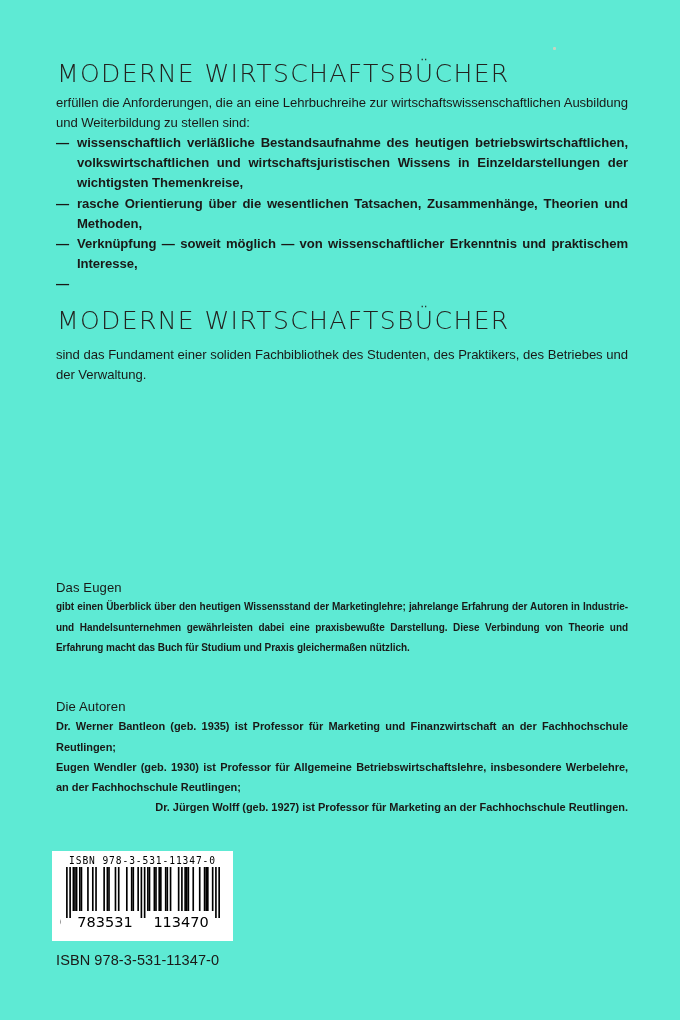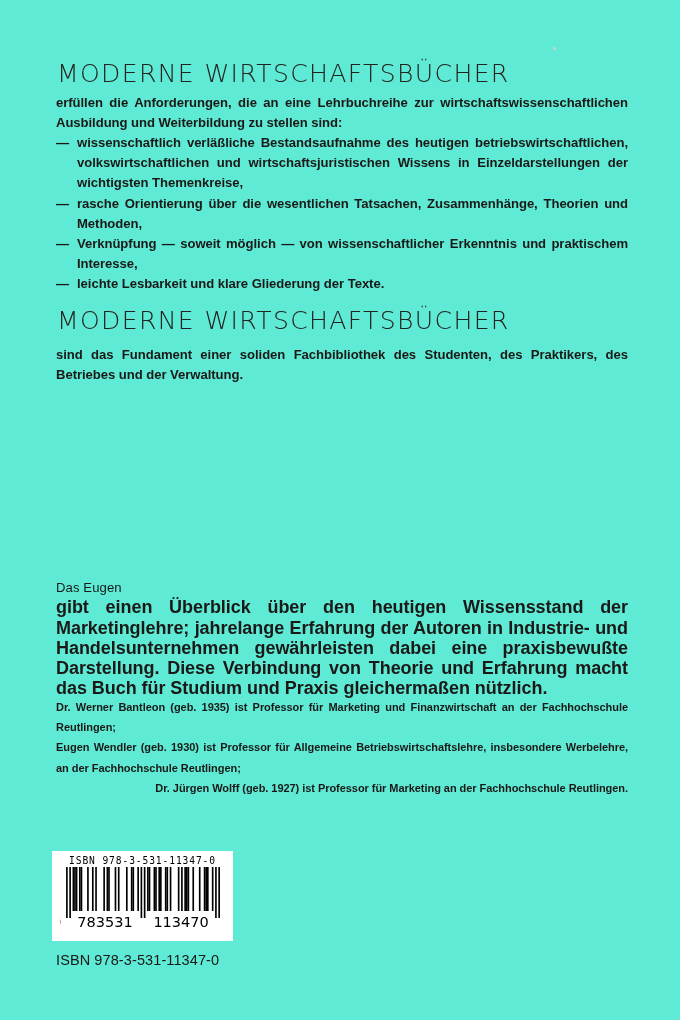--- a/index.html
+++ b/index.html
@@ -50,21 +50,21 @@
     transform-origin: left center;
   }
   #heading-1 { top: 58px; }
   #heading-2 { top: 305px; }
 
   .body-block {
     position: absolute;
     left: 56px;
     width: 572px;
     font-family: "Liberation Sans", sans-serif;
-    font-weight: bold;
+    font-weight: normal;
     font-size: 13.1px;
     line-height: 20.2px;
     text-align: justify;
     color: #1a1917;
     letter-spacing: -0.05px;
   }
 
   .body-block p { margin: 0; }
 
   #intro-block { top: 93px; }
@@ -112,21 +112,21 @@
     font-weight: normal;
     font-size: 13.1px;
     line-height: 19.4px;
     letter-spacing: 0.1px;
     color: #1a1917;
     margin: 0 0 0 0;
   }
 
   .section-body {
     font-weight: bold;
-    font-size: 18px;
+    font-size: 10px;
     line-height: 20.2px;
     text-align: justify;
     letter-spacing: -0.05px;
     margin: 0;
   }
 
   .author-entry {
     font-weight: bold;
     font-size: 11px;
     line-height: 20.2px;
@@ -201,36 +201,36 @@
     <li>
       <span class="dash">—</span>
       <span>rasche Orientierung über die wesentlichen Tatsachen, Zusammenhänge, Theorien und Methoden,</span>
     </li>
     <li>
       <span class="dash">—</span>
       <span>Verknüpfung — soweit möglich — von wissenschaftlicher Erkenntnis und praktischem Interesse,</span>
     </li>
     <li class="short">
       <span class="dash">—</span>
-      <span>leichte Lesbarkeit und klare Gliederung der Texte.</span>
     </li>
   </ul>
 
   <div class="series-heading" id="heading-2">MODERNE WIRTSCHAFTSBÜCHER</div>
 
   <div class="body-block" id="fundament-block">
     <p>sind das Fundament einer soliden Fachbibliothek des Studenten, des Praktikers, des Betriebes und der Verwaltung.</p>
   </div>
 
   <div class="section" id="about-book-section">
     <p class="section-label">Das Eugen</p>
     <p class="section-body">gibt einen Überblick über den heutigen Wissensstand der Marketinglehre; jahrelange Erfahrung der Autoren in Industrie- und Handelsunternehmen gewährleisten dabei eine praxisbewußte Darstellung. Diese Verbindung von Theorie und Erfahrung macht das Buch für Studium und Praxis gleichermaßen nützlich.</p>
   </div>
 
   <div class="section" id="authors-section">
+    <p class="section-label">Die Autoren</p>
     <p class="author-entry">Dr. Werner Bantleon (geb. 1935) ist Professor für Marketing und Finanzwirtschaft an der Fachhochschule Reutlingen;</p>
     <p class="author-entry">Eugen Wendler (geb. 1930) ist Professor für Allgemeine Betriebswirtschaftslehre, insbesondere Werbelehre, an der Fachhochschule Reutlingen;</p>
     <p class="author-entry ragged">Dr. Jürgen Wolff (geb. 1927) ist Professor für Marketing an der Fachhochschule Reutlingen.</p>
   </div>
 
   <div class="barcode-box">
     <div class="barcode-isbn-top">ISBN 978-3-531-11347-0</div>
     <div class="barcode-bars">
       <svg id="ean-svg" width="166" height="62" viewBox="0 0 166 62">
           <g>

